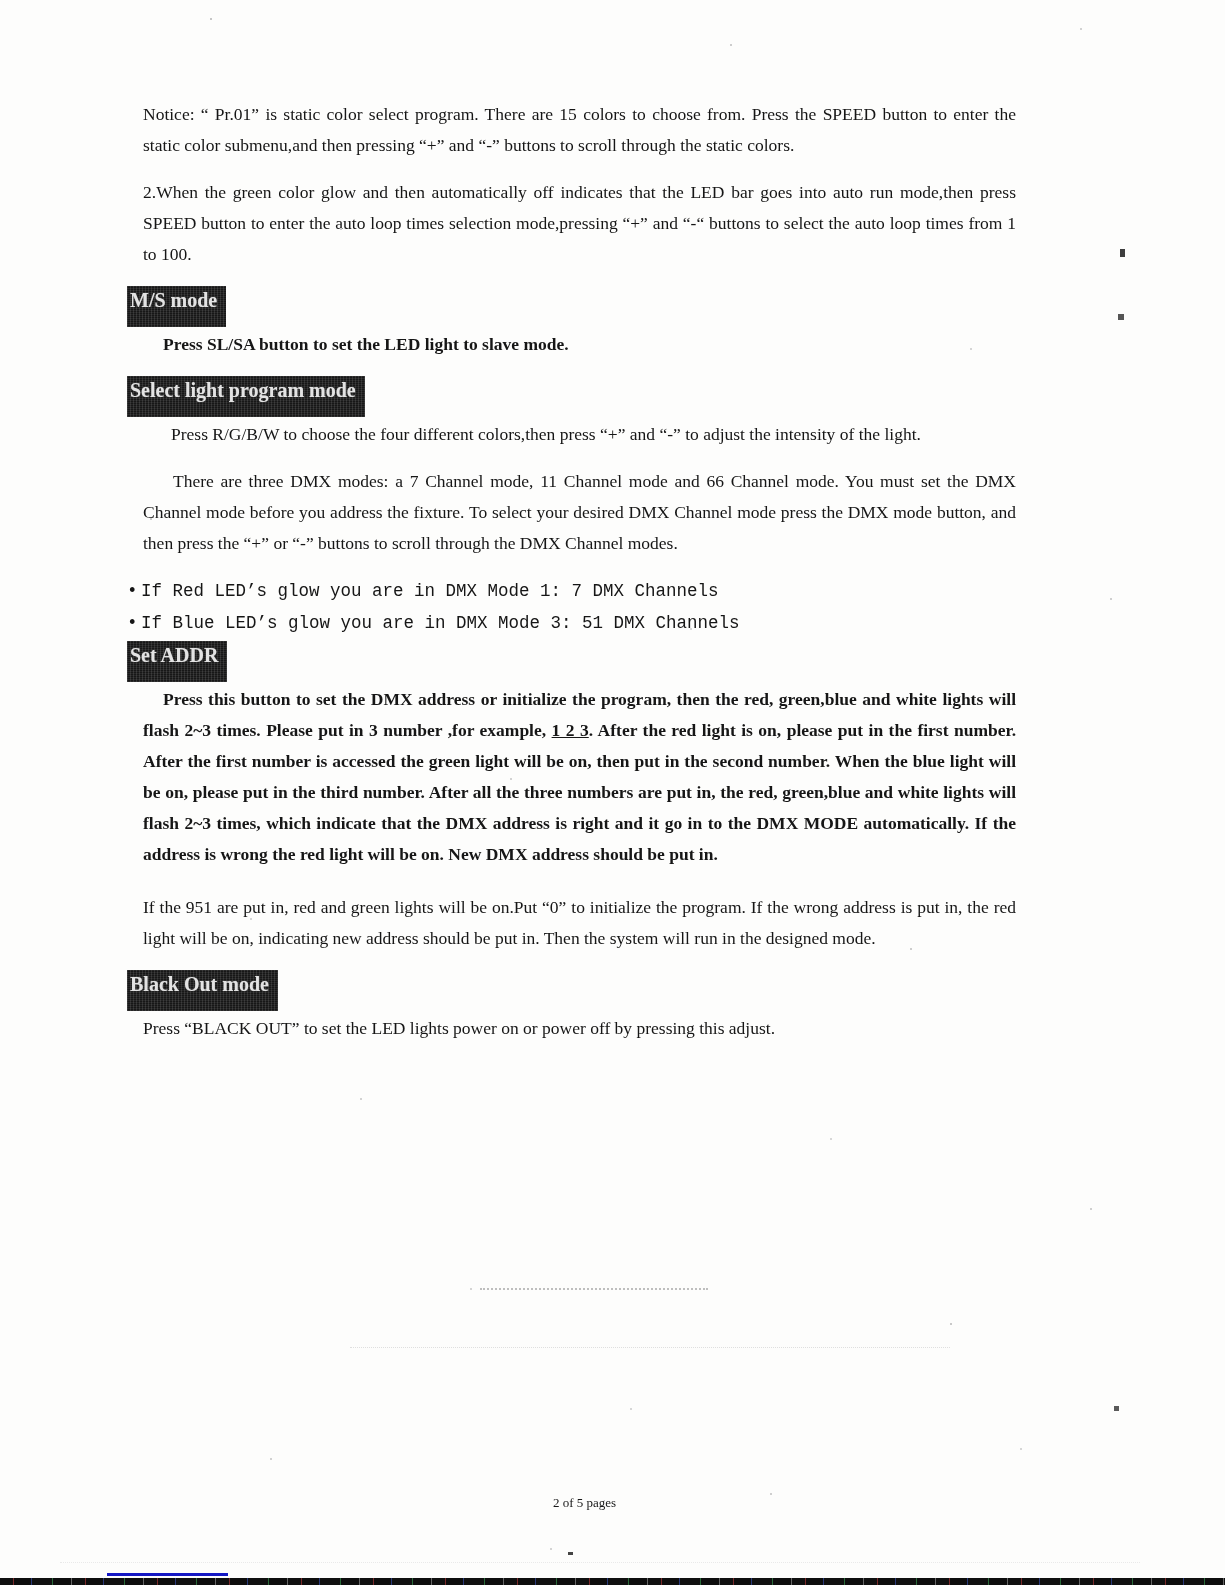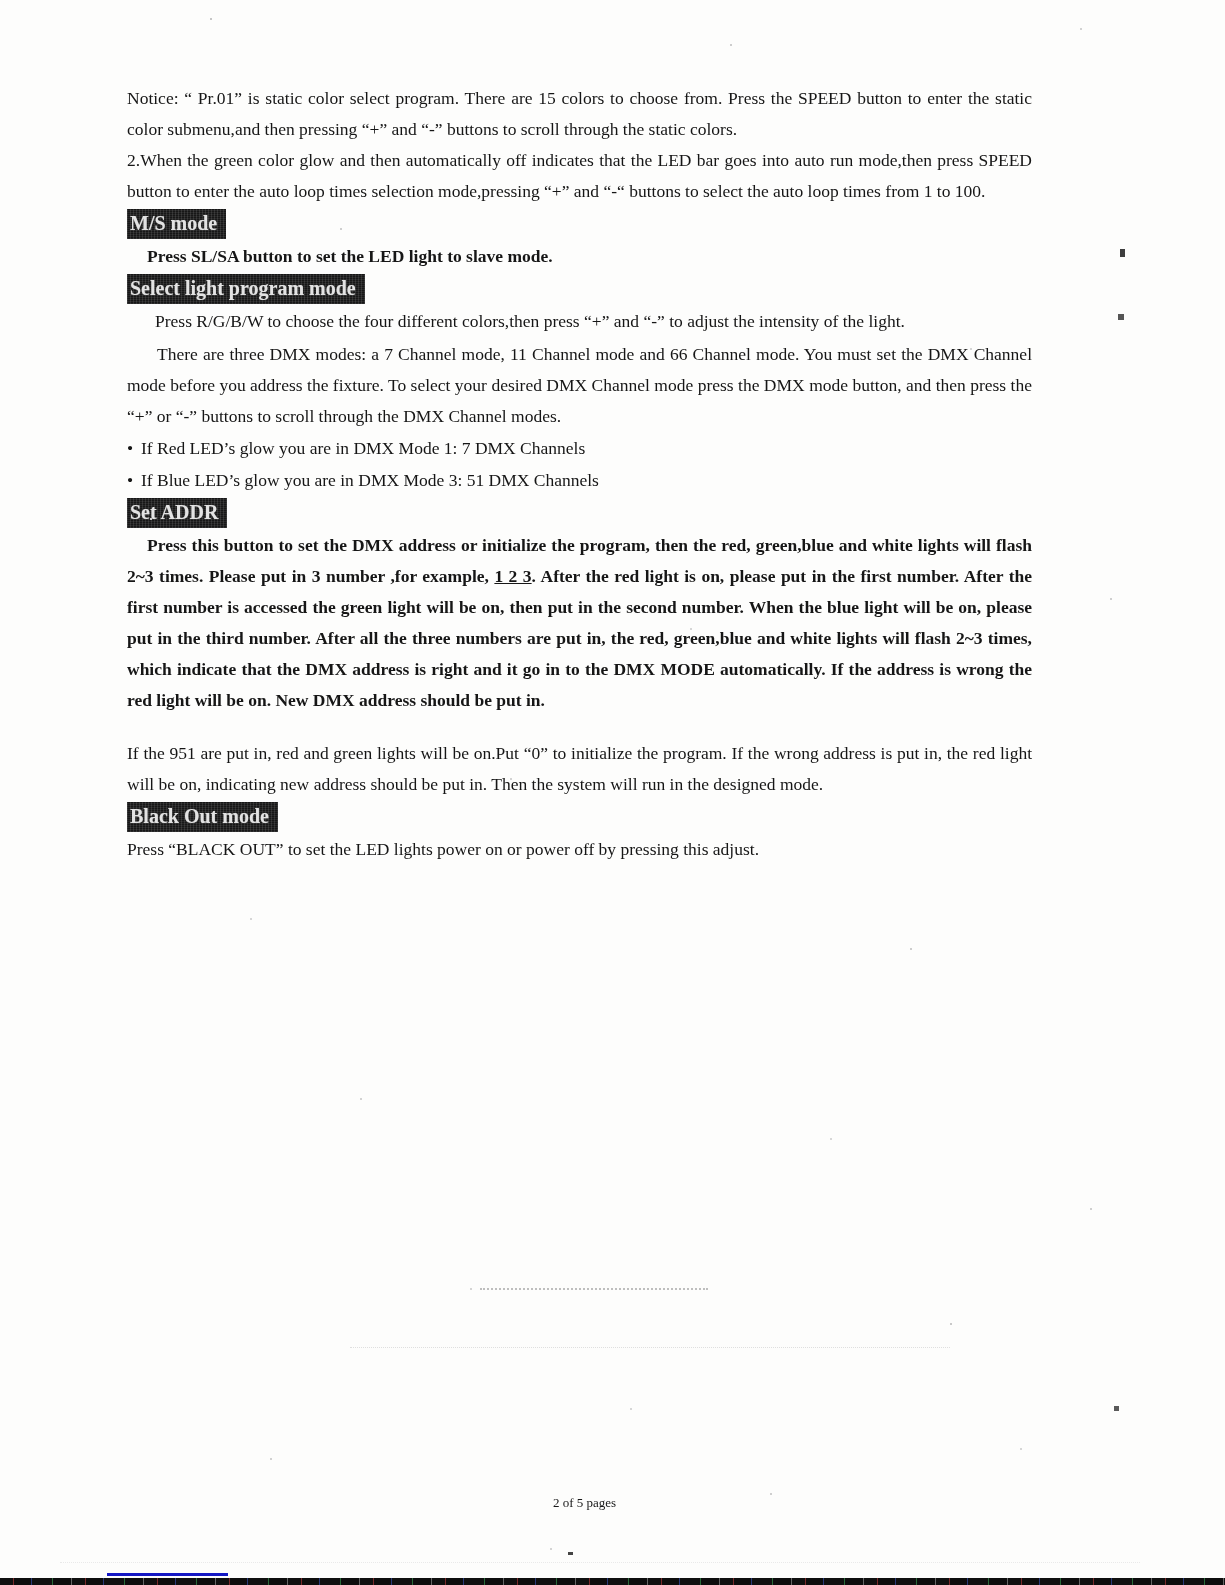--- a/index.html
+++ b/index.html
@@ -15,44 +15,44 @@
   }
   .content {
     position: absolute;
     left: 127px;
     top: 83px;
     width: 905px;
     font-size: 17.5px;
     line-height: 31px;
     text-align: justify;
   }
-  .para { margin: 0; text-align: justify; }
+  .para { margin: 16px; text-align: justify; }
   .single { text-align: left; }
   .indent20 { text-indent: 20px; font-weight: bold; }
   .indent28 { text-indent: 28px; }
   .indent30 { text-indent: 30px; }
   .indent10 { text-indent: 10px; }
   .mt2  { margin-top: 2px; }
   .mt22 { margin-top: 22px; }
   .mt27 { margin-top: 27px; }
   .sec-head { margin: 2px 0 1px 0; line-height: 28px; }
   .sec-title {
     display: inline-block;
     background-color: #171717;
     background-image:
       repeating-linear-gradient(90deg, rgba(255,255,255,0.10) 0 1px, rgba(0,0,0,0) 1px 3px),
       repeating-linear-gradient(0deg, rgba(255,255,255,0.07) 0 1px, rgba(0,0,0,0) 1px 2px);
     color: #e3e3e3;
     font-weight: bold;
     font-size: 20px;
     line-height: 26px;
-    padding: 1px 9px 3px 3px;
+    padding: 1px 9px 14px 3px;
     text-shadow: 0 0 1px #777;
   }
-  .bullets { line-height: 32px; text-align: left; }
+  .bullets { line-height: 32px; text-align: left; font-family: Liberation Mono, monospace; }
   .bullet-row { white-space: nowrap; }
   .bullet-mark { display: inline-block; width: 14px; text-align: left; }
   .u { text-decoration: underline; }
   .footer {
     position: absolute;
     left: 553px;
     top: 1492px;
     font-size: 13px;
     line-height: 22px;
     color: #181818;

